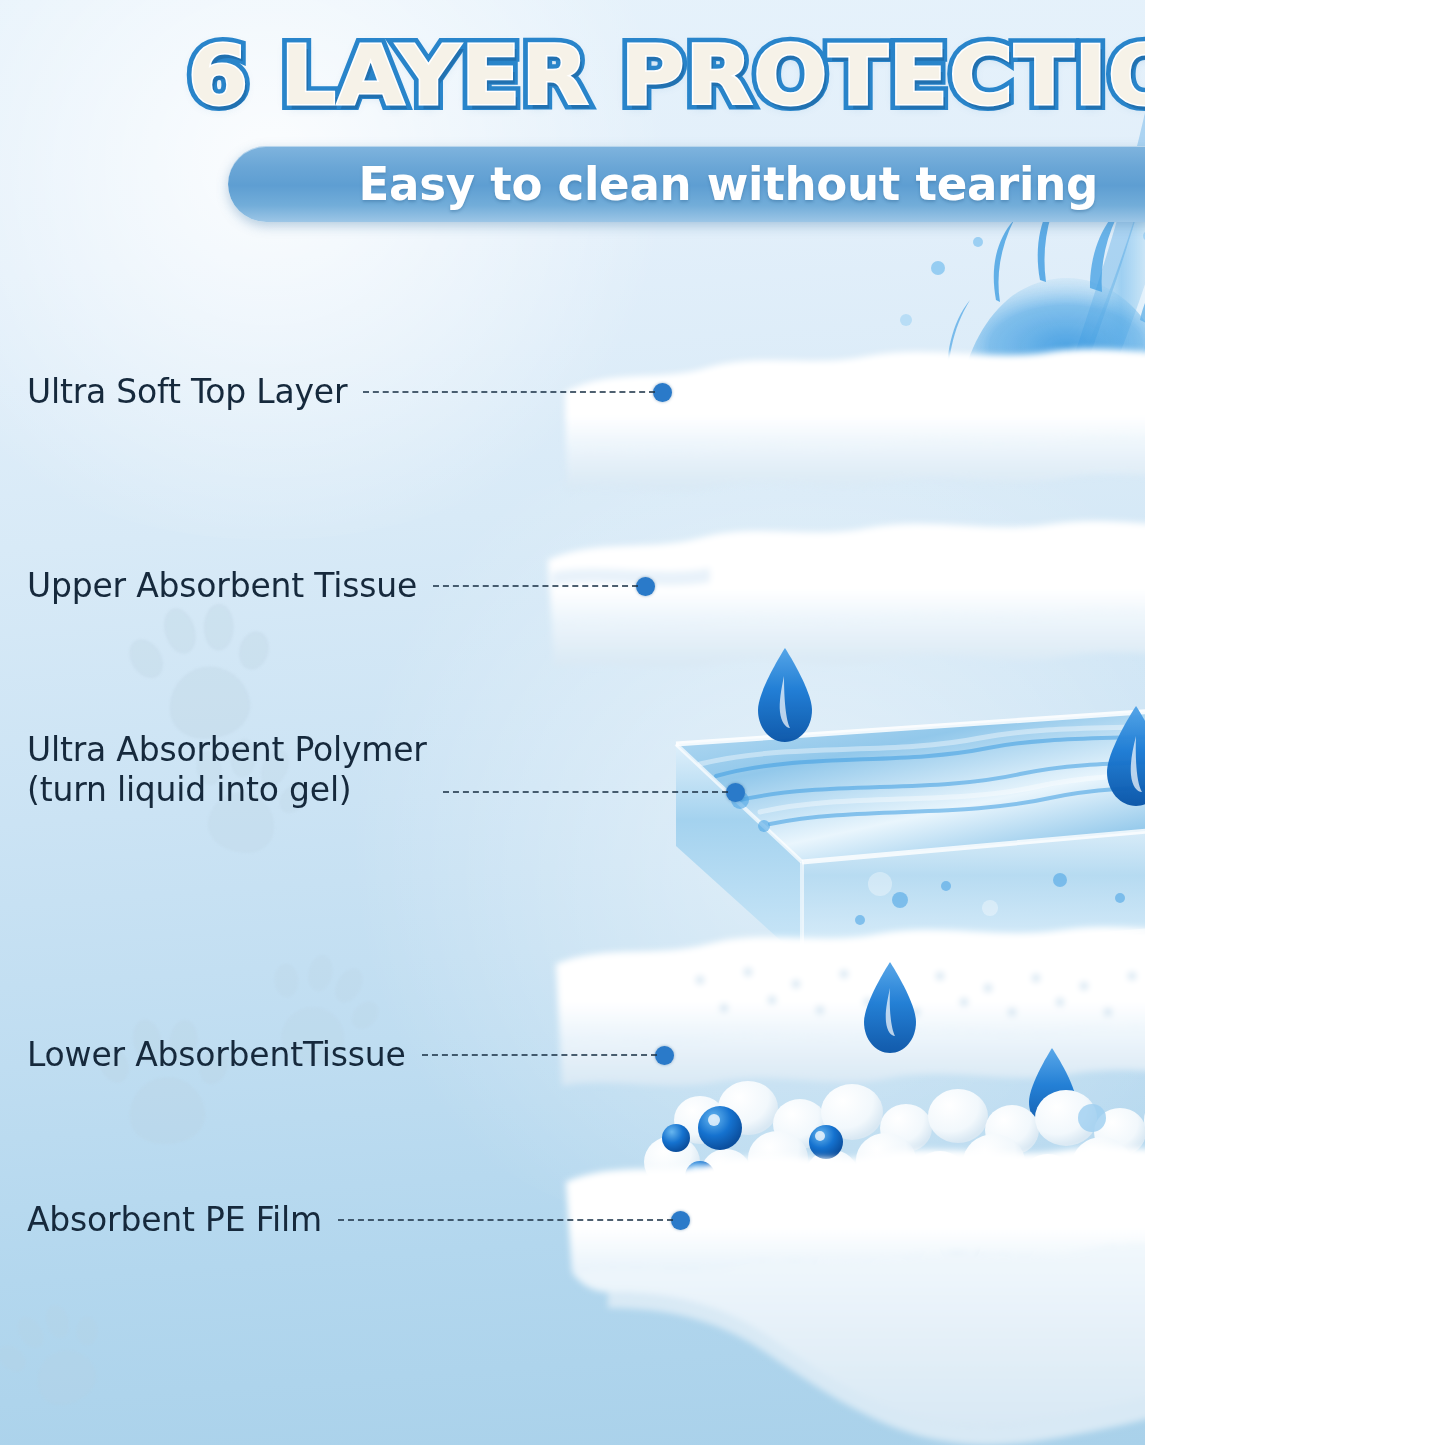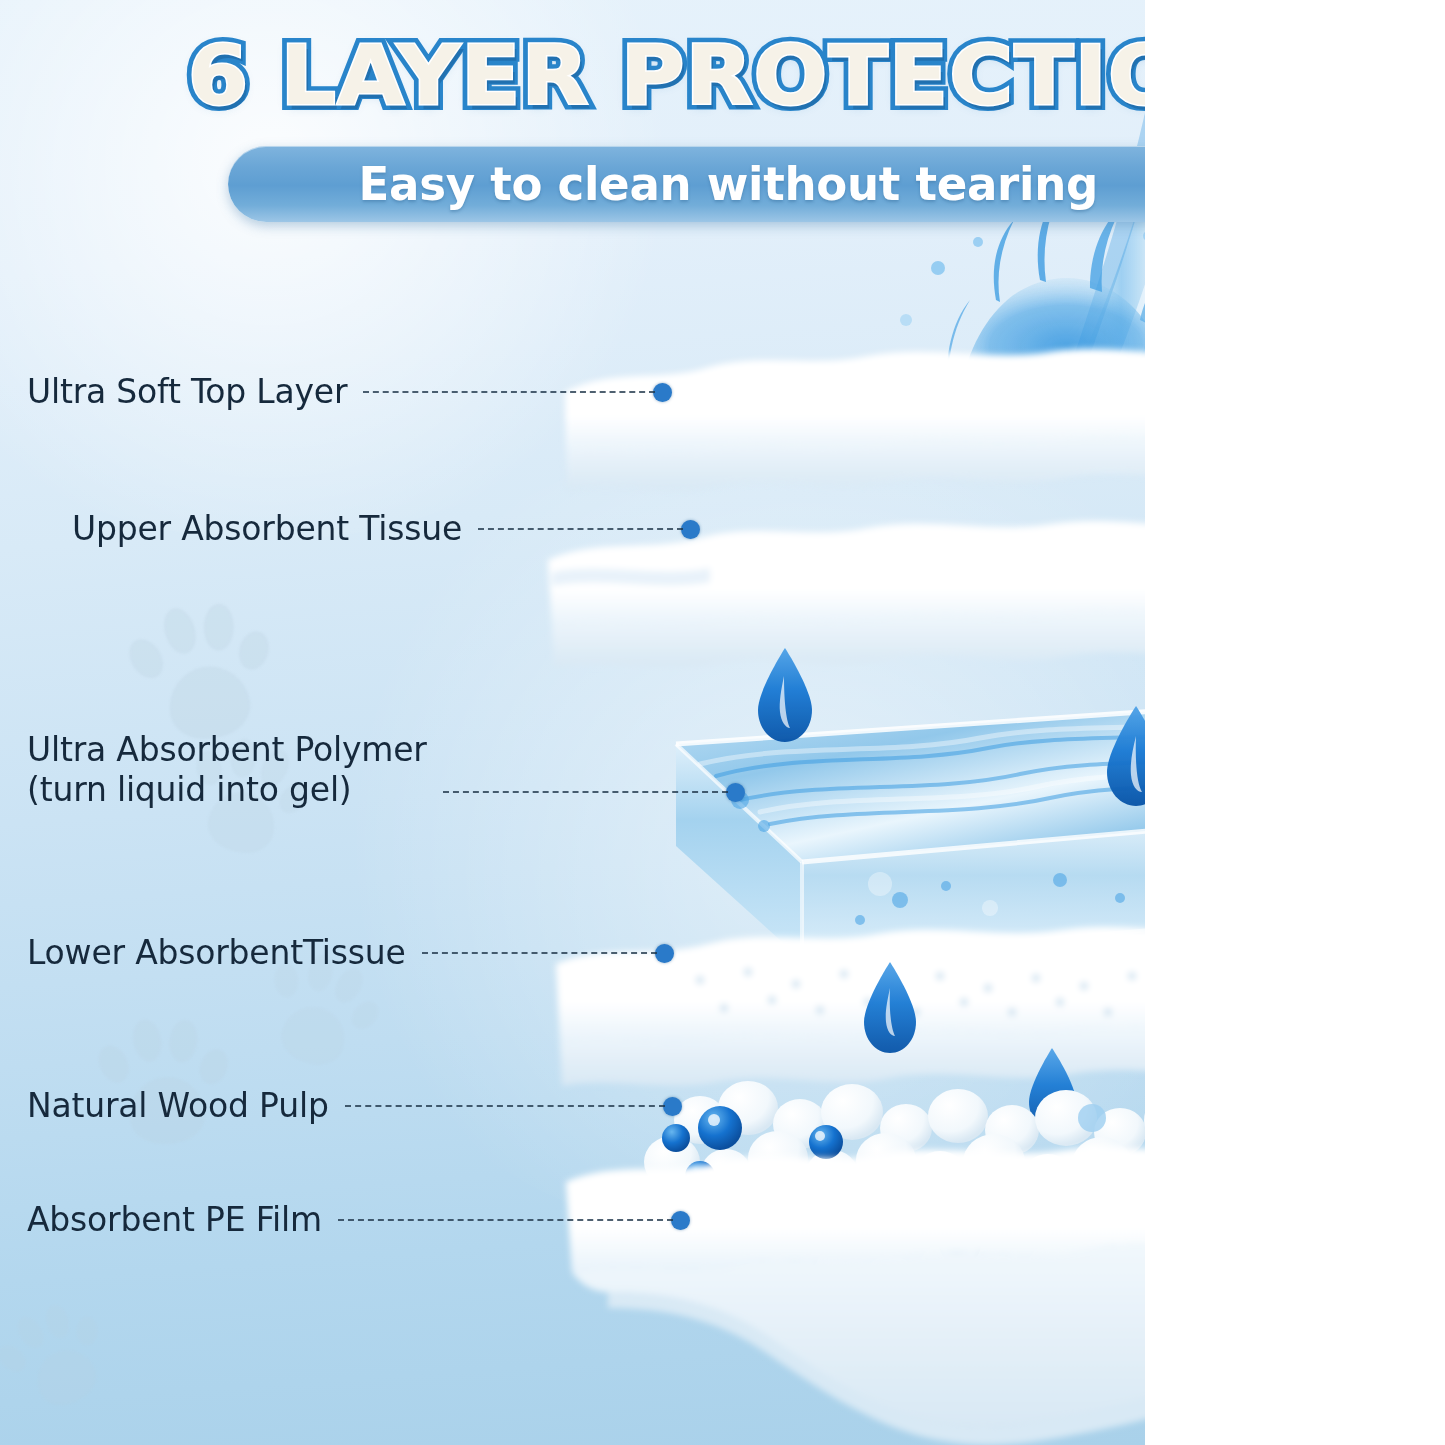--- a/index.html
+++ b/index.html
@@ -434,44 +434,39 @@
   <div id="subtitle-pill">
     <div id="subtitle-text">Easy to clean without tearing</div>
   </div>
 
   <div class="callout" style="left:27px;top:372px;">
     <div class="ctext">Ultra Soft Top Layer</div>
     <div class="cline" style="width:292px;"></div>
     <div class="cdot"></div>
   </div>
 
-  <div class="callout" style="left:27px;top:509px;margin-left:45px;">
+  <div class="callout" style="left:27px;top:566px;">
     <div class="ctext">Upper Absorbent Tissue</div>
     <div class="cline" style="width:205px;"></div>
     <div class="cdot"></div>
   </div>
 
   <div class="callout" style="left:27px;top:730px;align-items:flex-end;">
     <div class="ctext">Ultra Absorbent Polymer
 (turn liquid into gel)</div>
     <div class="cline" style="width:285px;margin-bottom:18px;"></div>
     <div class="cdot" style="margin-bottom:9px;"></div>
   </div>
 
-  <div class="callout" style="left:27px;top:933px;">
+  <div class="callout" style="left:27px;top:1035px;">
     <div class="ctext">Lower AbsorbentTissue</div>
     <div class="cline" style="width:235px;"></div>
     <div class="cdot"></div>
   </div>
 
-  <div class="callout" style="left:27px;top:1086px;">
-    <div class="ctext">Natural Wood Pulp</div>
-    <div class="cline" style="width:320px;"></div>
-    <div class="cdot"></div>
-  </div>
 
   <div class="callout" style="left:27px;top:1200px;">
     <div class="ctext">Absorbent PE Film</div>
     <div class="cline" style="width:335px;"></div>
     <div class="cdot"></div>
   </div>
 
 </div>
 
 </body></html>

